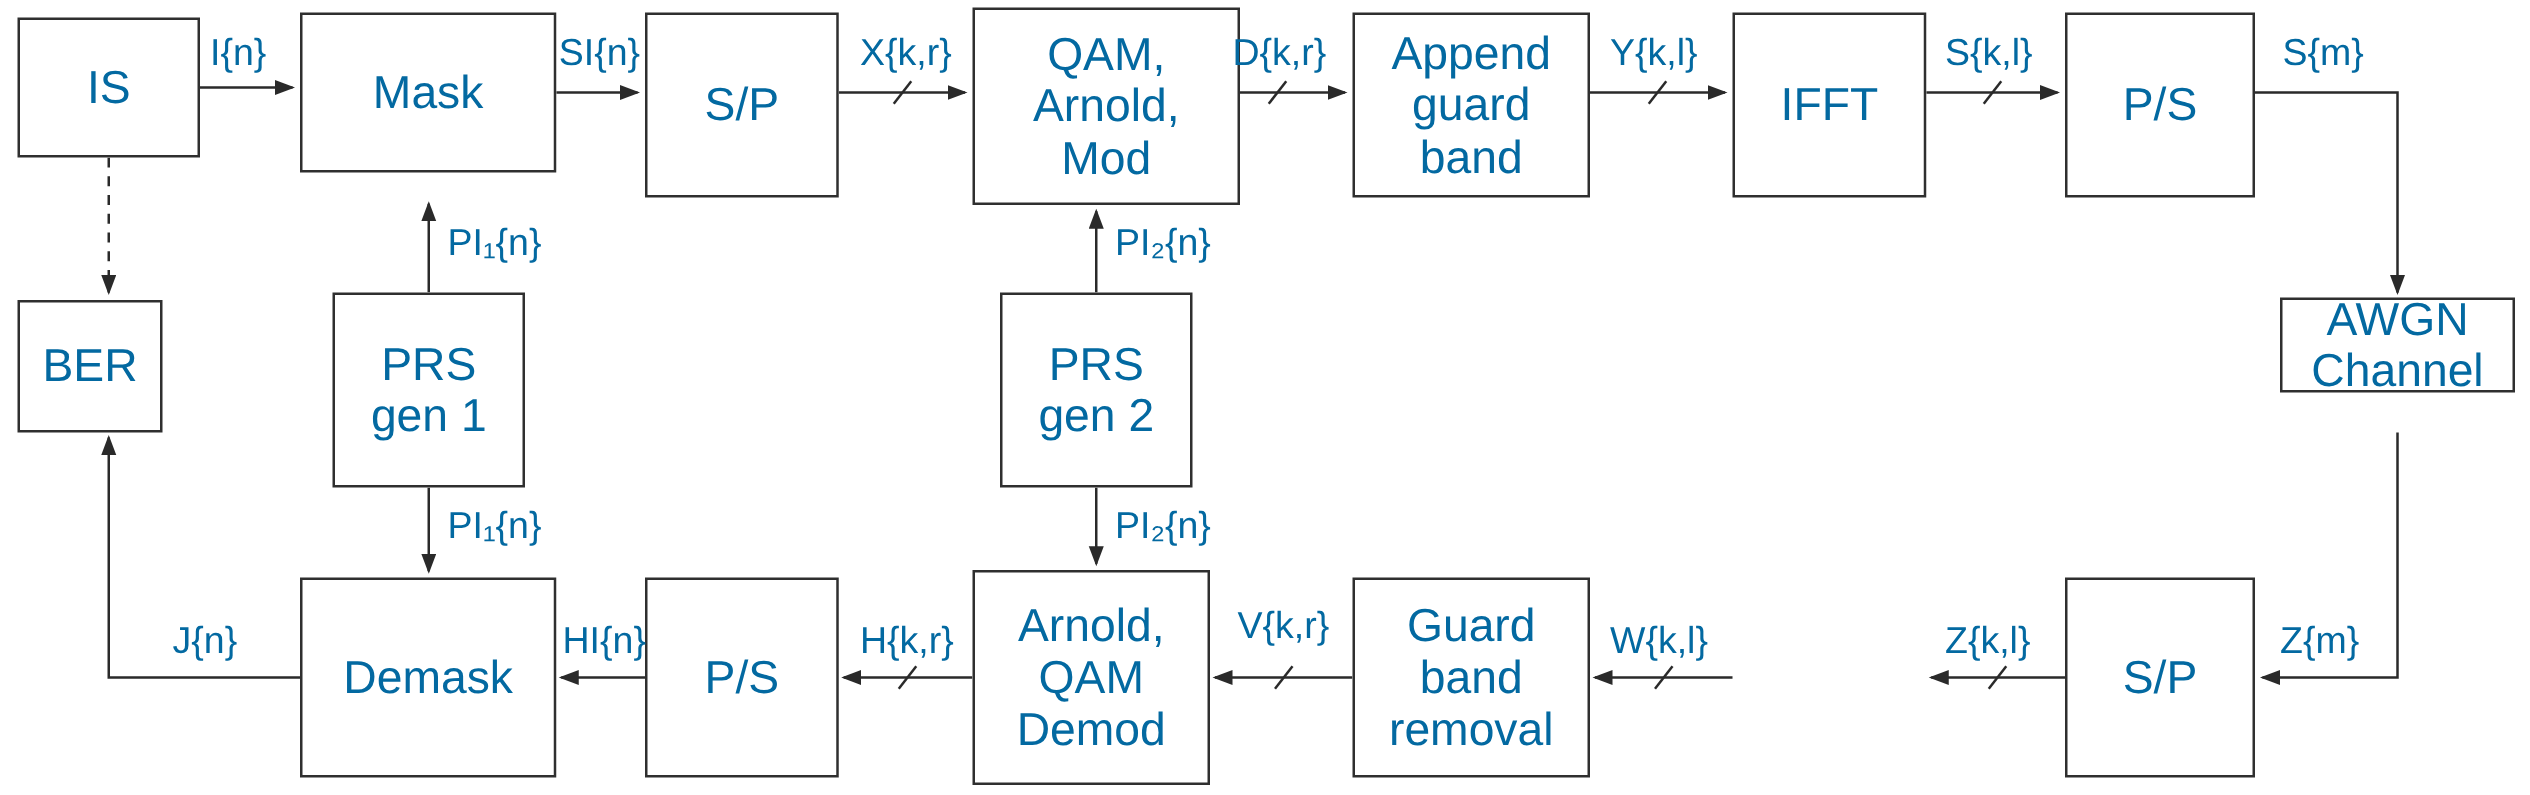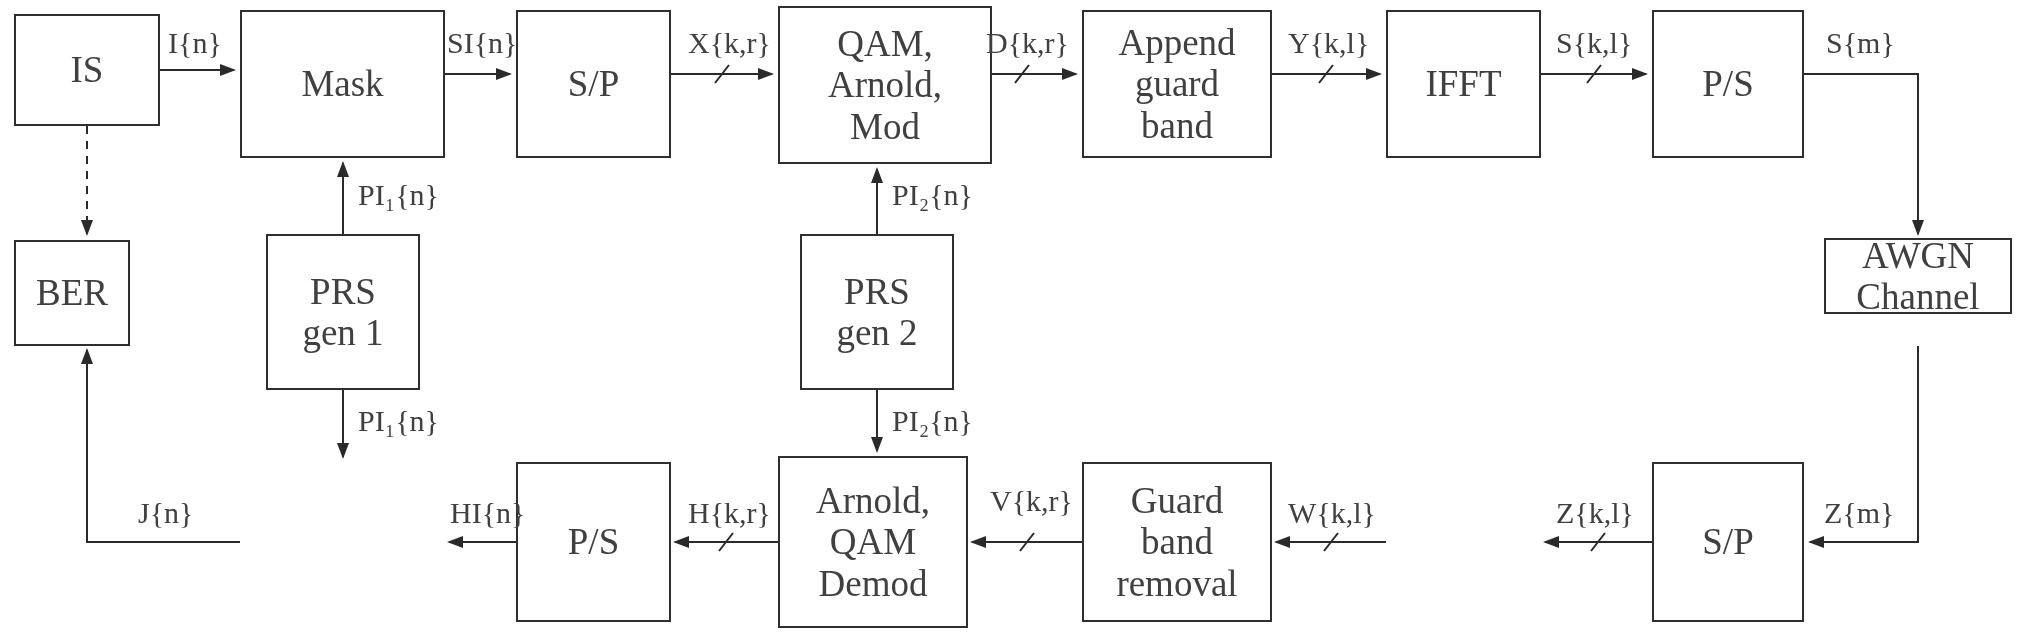--- a/index.html
+++ b/index.html
@@ -1,21 +1,21 @@
 <!DOCTYPE html>
 <html><head>
 <meta charset="utf-8">
 <style>
   html,body{margin:0;padding:0;background:#ffffff;}
   #stage{
     position:relative;
     width:2024px;height:636px;
     background:#ffffff;
-    font-family:Liberation Serif, serif;
-    color:#404040;
+    font-family:Liberation Sans, sans-serif;
+    color:#0369a1;
     overflow:hidden;
   }
   .wires{position:absolute;left:0;top:0;z-index:0;}
   .wire{stroke:#2a2a2a;stroke-width:2;fill:none;}
   .wire.dashed{stroke-dasharray:8 7;}
   .tick{stroke:#2a2a2a;stroke-width:2;fill:none;}
   .block{
     position:absolute;z-index:1;
     border:2px solid #2f2f2f;background:#ffffff;
     display:flex;align-items:center;justify-content:center;
@@ -67,39 +67,40 @@
     <path class="tick" d="M1015,83 L1029,65"></path>
     <path class="tick" d="M1319,83 L1333,65"></path>
     <path class="tick" d="M1587,83 L1601,65"></path>
     <path class="tick" d="M1591,551 L1605,533"></path>
     <path class="tick" d="M1324,551 L1338,533"></path>
     <path class="tick" d="M1020,551 L1034,533"></path>
     <path class="tick" d="M719,551 L733,533"></path>
   </svg>
 
   <div class="block" style="left:14px;top:14px;width:146px;height:112px">IS</div>
-  <div class="block" style="left:240px;top:10px;width:205px;height:148px">Mask</div>
+  <div class="block" style="left:240px;top:10px;width:205px;height:128px">Mask</div>
   <div class="block" style="left:516px;top:10px;width:155px;height:148px">S/P</div>
   <div class="block" style="left:778px;top:6px;width:214px;height:158px">QAM,
 Arnold,
 Mod</div>
   <div class="block" style="left:1082px;top:10px;width:190px;height:148px">Append
 guard
 band</div>
   <div class="block" style="left:1386px;top:10px;width:155px;height:148px">IFFT</div>
   <div class="block" style="left:1652px;top:10px;width:152px;height:148px">P/S</div>
 
   <div class="block" style="left:1824px;top:238px;width:188px;height:76px">AWGN
 Channel</div>
   <div class="block" style="left:14px;top:240px;width:116px;height:106px">BER</div>
   <div class="block" style="left:266px;top:234px;width:154px;height:156px">PRS
 gen 1</div>
   <div class="block" style="left:800px;top:234px;width:154px;height:156px">PRS
 gen 2</div>
 
+  <div class="block" style="left:240px;top:462px;width:205px;height:160px">Demask</div>
   <div class="block" style="left:516px;top:462px;width:155px;height:160px">P/S</div>
   <div class="block" style="left:778px;top:456px;width:190px;height:172px">Arnold,
 QAM
 Demod</div>
   <div class="block" style="left:1082px;top:462px;width:190px;height:160px">Guard
 band
 removal</div>
   <div class="block" style="left:1652px;top:462px;width:152px;height:160px">S/P</div>
 
   <div class="sig" style="left:168px;top:26px">I{n}</div>

